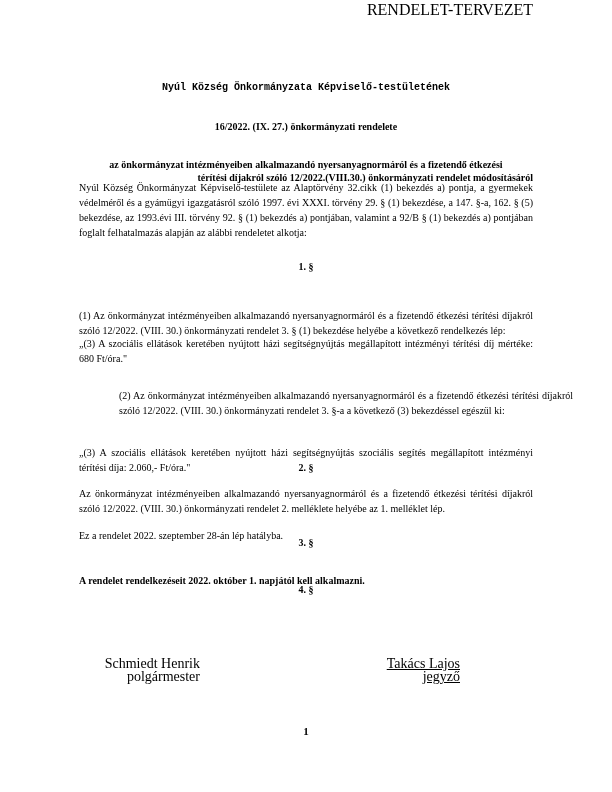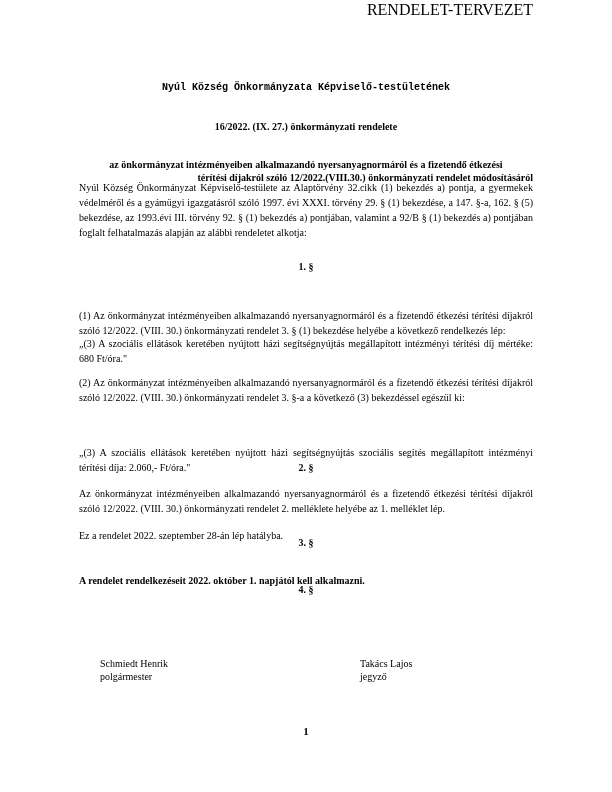--- a/index.html
+++ b/index.html
@@ -3,52 +3,52 @@
 <meta charset="utf-8">
 <style>
   html, body { margin: 0; padding: 0; background: #ffffff; }
   body { width: 612px; height: 792px; position: relative; overflow: hidden;
          font-family: "Liberation Serif", "DejaVu Serif", serif; color: #000; }
   .abs { position: absolute; }
   .header-label { top: 1px; right: 79px; font-size: 16px; }
   .center { left: 79px; width: 454px; text-align: center; font-weight: bold; font-size: 10px; }
   .para { left: 79px; width: 454px; font-size: 10px; line-height: 15px; text-align: justify; }
   .sec { left: 79px; width: 454px; text-align: center; font-weight: bold; font-size: 10px; }
-  .sig { font-size: 10px; text-align: left; line-height: 13px; }
+  .sig { font-size: 14px; text-align: right; line-height: 13px; }
   .pagenum { left: 0; width: 612px; text-align: center; font-size: 11px; font-weight: bold; }
 </style>
 </head>
 <body>
 
 <div class="abs header-label">RENDELET-TERVEZET</div>
 
 <div class="abs center" style="top:82px;font-family:Liberation Mono, monospace;">Nyúl Község Önkormányzata Képviselő-testületének</div>
 <div class="abs center" style="top:121px;">16/2022. (IX. 27.) önkormányzati rendelete</div>
 <div class="abs center" style="top:159px;">az önkormányzat intézményeiben alkalmazandó nyersanyagnormáról és a fizetendő étkezési</div>
 <div class="abs center" style="top:172px;text-align:right;">térítési díjakról szóló 12/2022.(VIII.30.) önkormányzati rendelet módosításáról</div>
 
 <div class="abs para" style="top:180px;">Nyúl Község Önkormányzat Képviselő-testülete az Alaptörvény 32.cikk (1) bekezdés a) pontja, a gyermekek védelméről és a gyámügyi igazgatásról szóló 1997. évi XXXI. törvény 29. § (1) bekezdése, a 147. §-a, 162. § (5) bekezdése, az 1993.évi III. törvény 92. § (1) bekezdés a) pontjában, valamint a 92/B § (1) bekezdés a) pontjában foglalt felhatalmazás alapján az alábbi rendeletet alkotja:</div>
 
 <div class="abs sec" style="top:261px;">1. §</div>
 <div class="abs para" style="top:284px;margin-top:24px;">(1) Az önkormányzat intézményeiben alkalmazandó nyersanyagnormáról és a fizetendő étkezési térítési díjakról szóló 12/2022. (VIII. 30.) önkormányzati rendelet 3. § (1) bekezdése helyébe a következő rendelkezés lép:</div>
 <div class="abs para" style="top:336px;">„(3) A szociális ellátások keretében nyújtott házi segítségnyújtás megállapított intézményi térítési díj mértéke: 680 Ft/óra."</div>
-<div class="abs para" style="top:375px;">(2) Az önkormányzat intézményeiben alkalmazandó nyersanyagnormáról és a fizetendő étkezési térítési díjakról szóló 12/2022. (VIII. 30.) önkormányzati rendelet 3. §-a a következő (3) bekezdéssel egészül ki:</div>
+<div class="abs para" style="top:388px;margin-left:40px;">(2) Az önkormányzat intézményeiben alkalmazandó nyersanyagnormáról és a fizetendő étkezési térítési díjakról szóló 12/2022. (VIII. 30.) önkormányzati rendelet 3. §-a a következő (3) bekezdéssel egészül ki:</div>
 <div class="abs para" style="top:445px;">„(3) A szociális ellátások keretében nyújtott házi segítségnyújtás szociális segítés megállapított intézményi térítési díja: 2.060,- Ft/óra."</div>
 
 <div class="abs sec" style="top:462px;">2. §</div>
 <div class="abs para" style="top:486px;">Az önkormányzat intézményeiben alkalmazandó nyersanyagnormáról és a fizetendő étkezési térítési díjakról szóló 12/2022. (VIII. 30.) önkormányzati rendelet 2. melléklete helyébe az 1. melléklet lép.</div>
 
 <div class="abs sec" style="top:537px;">3. §</div>
 <div class="abs para" style="top:528px;">Ez a rendelet 2022. szeptember 28-án lép hatályba.</div>
 
 <div class="abs sec" style="top:584px;">4. §</div>
 <div class="abs para" style="top:573px;font-weight:bold;">A rendelet rendelkezéseit 2022. október 1. napjától kell alkalmazni.</div>
 
 <div class="abs sig" style="top:657px; left:100px; width:100px;">
   <div>Schmiedt Henrik</div>
   <div>polgármester</div>
 </div>
-<div class="abs sig" style="top:657px; left:360px; width:100px;">
+<div class="abs sig" style="top:657px; left:360px; width:100px;text-decoration:underline;">
   <div>Takács Lajos</div>
   <div>jegyző</div>
 </div>
 
 <div class="abs pagenum" style="top:725px;">1</div>
 
 </body></html>

